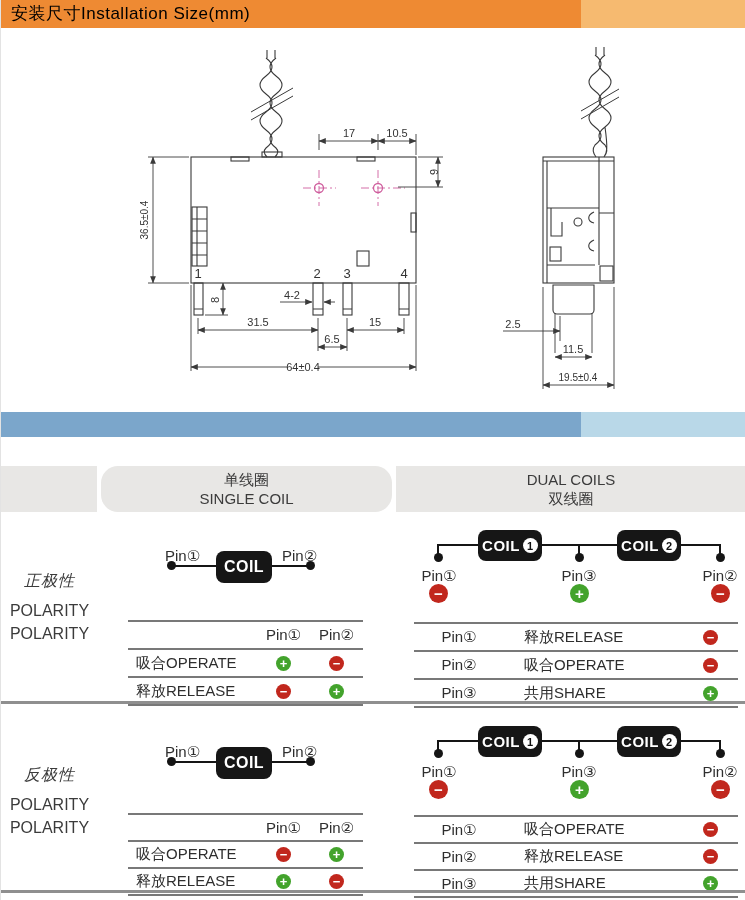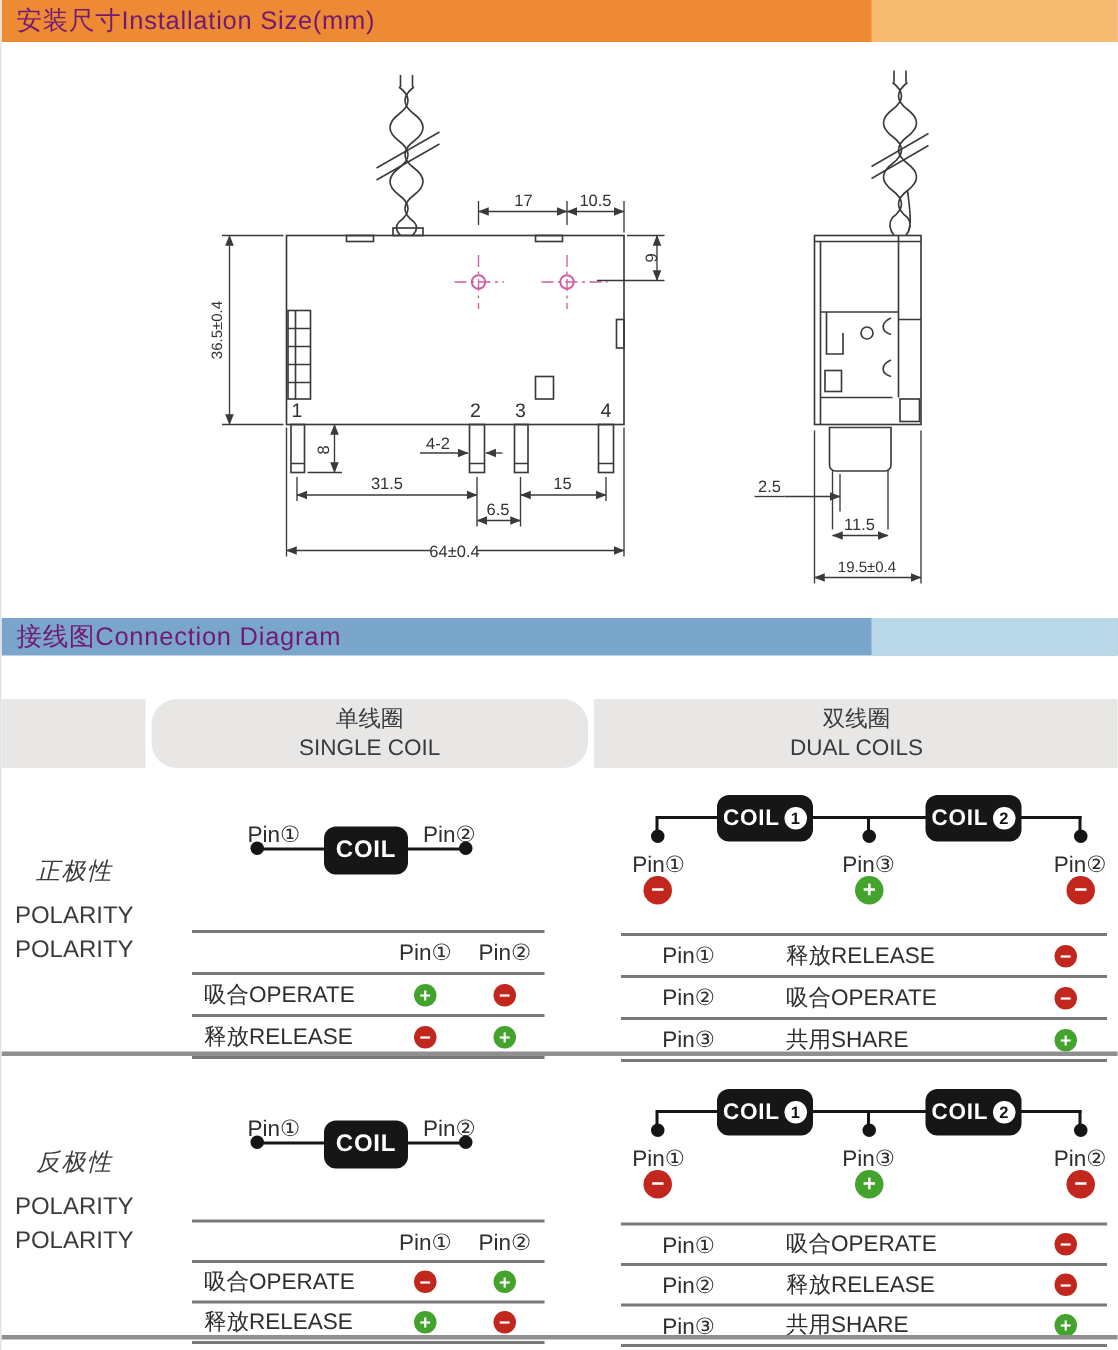--- a/index.html
+++ b/index.html
@@ -3,21 +3,21 @@
 <meta charset="utf-8">
 <style>
   html,body{margin:0;padding:0;background:#fff;}
   #page{position:relative;width:745px;height:900px;background:#fff;overflow:hidden;
         font-family:"Liberation Sans","DejaVu Sans",sans-serif;color:#333;
         border-left:1px solid #e3e3e3;}
 
   
   .bar{position:absolute;left:0;width:745px;}
   .bar .light{position:absolute;top:0;right:0;width:165px;height:100%;}
-  .bar .bartitle{position:absolute;left:10px;top:0;margin:0;font-weight:normal;color:#701a75;font-size:17px;letter-spacing:0.5px;}
+  .bar .bartitle{position:absolute;left:10px;top:0;margin:0;font-weight:normal;color:#000000;font-size:17px;letter-spacing:0.5px;}
   #bar-install{top:0;height:28px;background:#ee8a33;}
   #bar-install .light{background:#f6ba70;}
   #bar-install .bartitle{line-height:28px;}
   #bar-connect{top:412px;height:25px;background:#7ba6cb;}
   #bar-connect .light{background:#b9d8e8;}
   #bar-connect .bartitle{line-height:25px;}
 
   
   #draw{position:absolute;left:0;top:40px;width:745px;height:365px;}
   #draw text{font-family:"Liberation Sans","DejaVu Sans",sans-serif;font-size:11px;fill:#333;text-anchor:middle;}
@@ -171,31 +171,30 @@
     </g>
     <g fill="#333" stroke="none">
       <text x="512" y="328">2.5</text>
       <text x="572" y="353">11.5</text>
       <text x="577" y="381" class="small">19.5±0.4</text>
     </g>
   </svg>
 
   <div class="bar" id="bar-connect">
     <div class="light"></div>
-    <div class="bartitle">接线图Connection Diagram</div>
   </div>
 
   <div class="colhead" style="left:0;width:96px;"></div>
   <div class="colhead" style="left:100px;width:291px;border-radius:17px;">
     <div>单线圈</div>
     <div>SINGLE COIL</div>
   </div>
   <div class="colhead" style="left:395px;width:350px;">
+    <div>DUAL COILS</div>
     <div>双线圈</div>
-    <div>DUAL COILS</div>
   </div>
 
   <div class="rowlabel" style="top:571px;">
     <div class="zh">正极性</div>
     <div class="en">POLARITY</div>
     <div class="en">POLARITY</div>
   </div>
 
   <span class="pinlab" style="left:164px;top:547px;">Pin①</span>
   <span class="pinlab" style="left:281px;top:547px;">Pin②</span>

